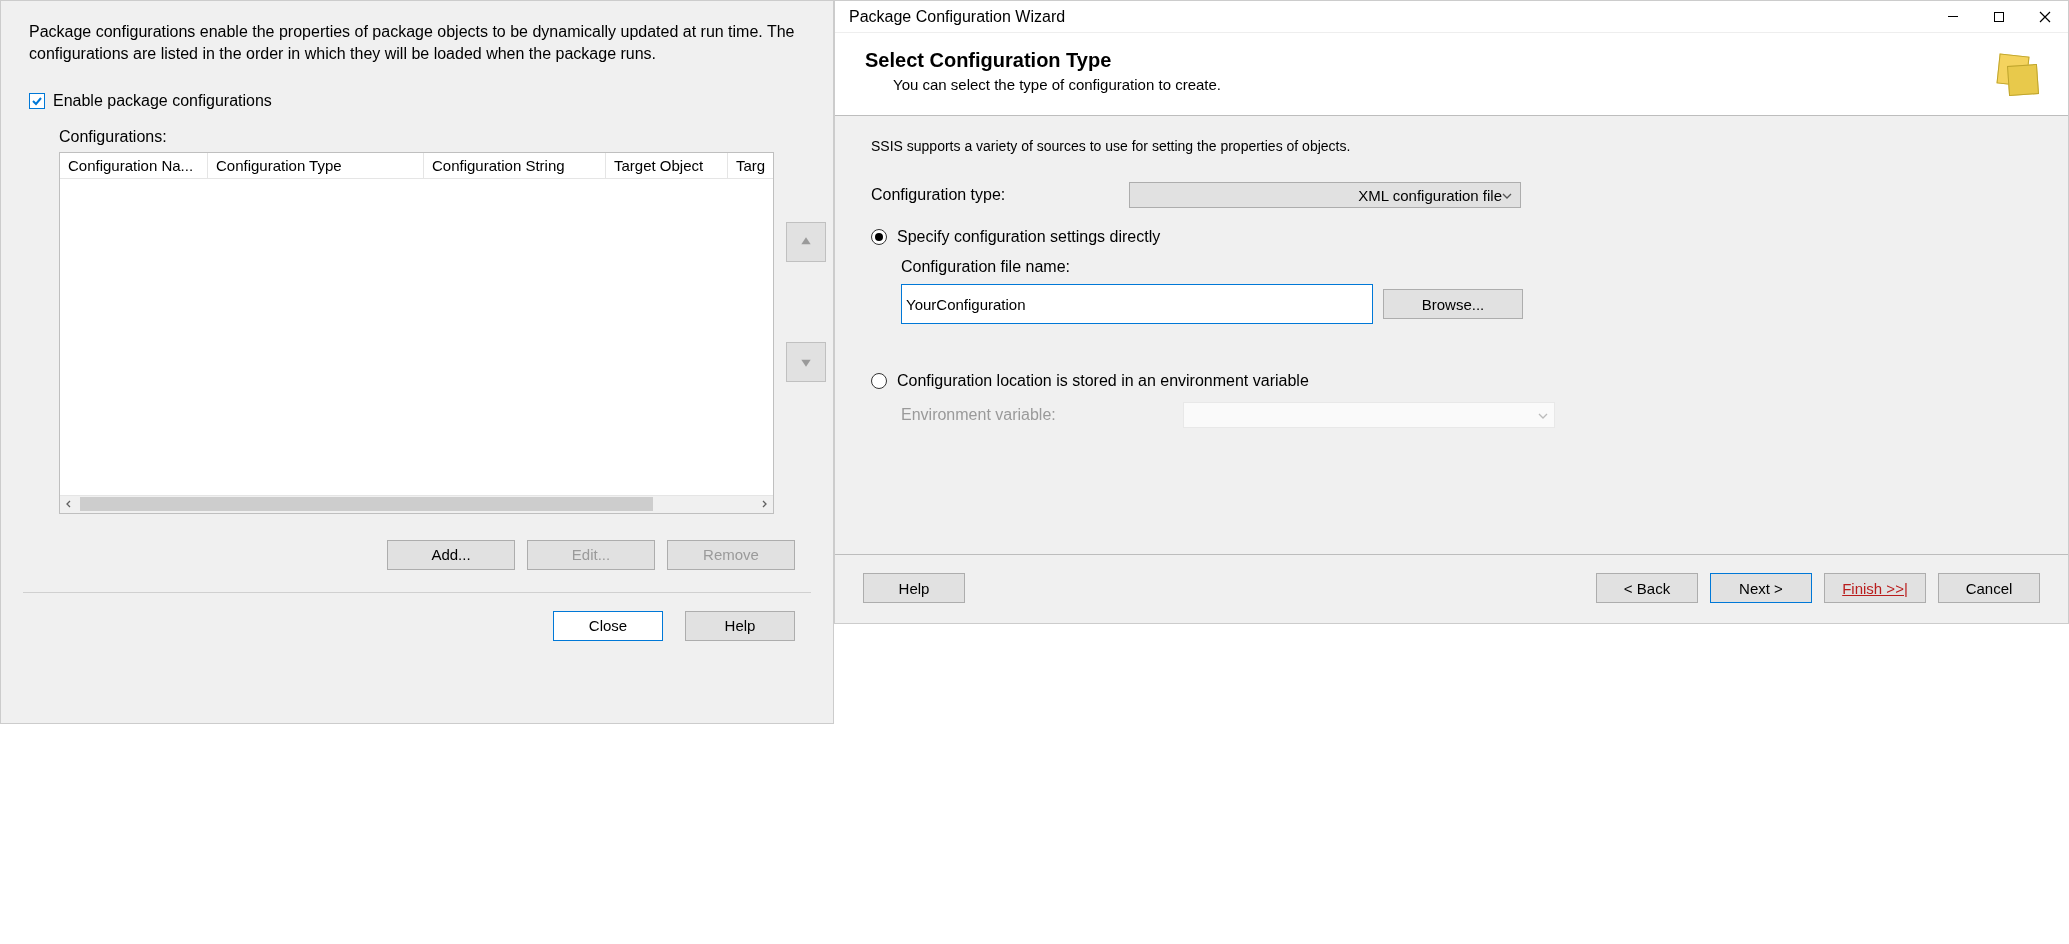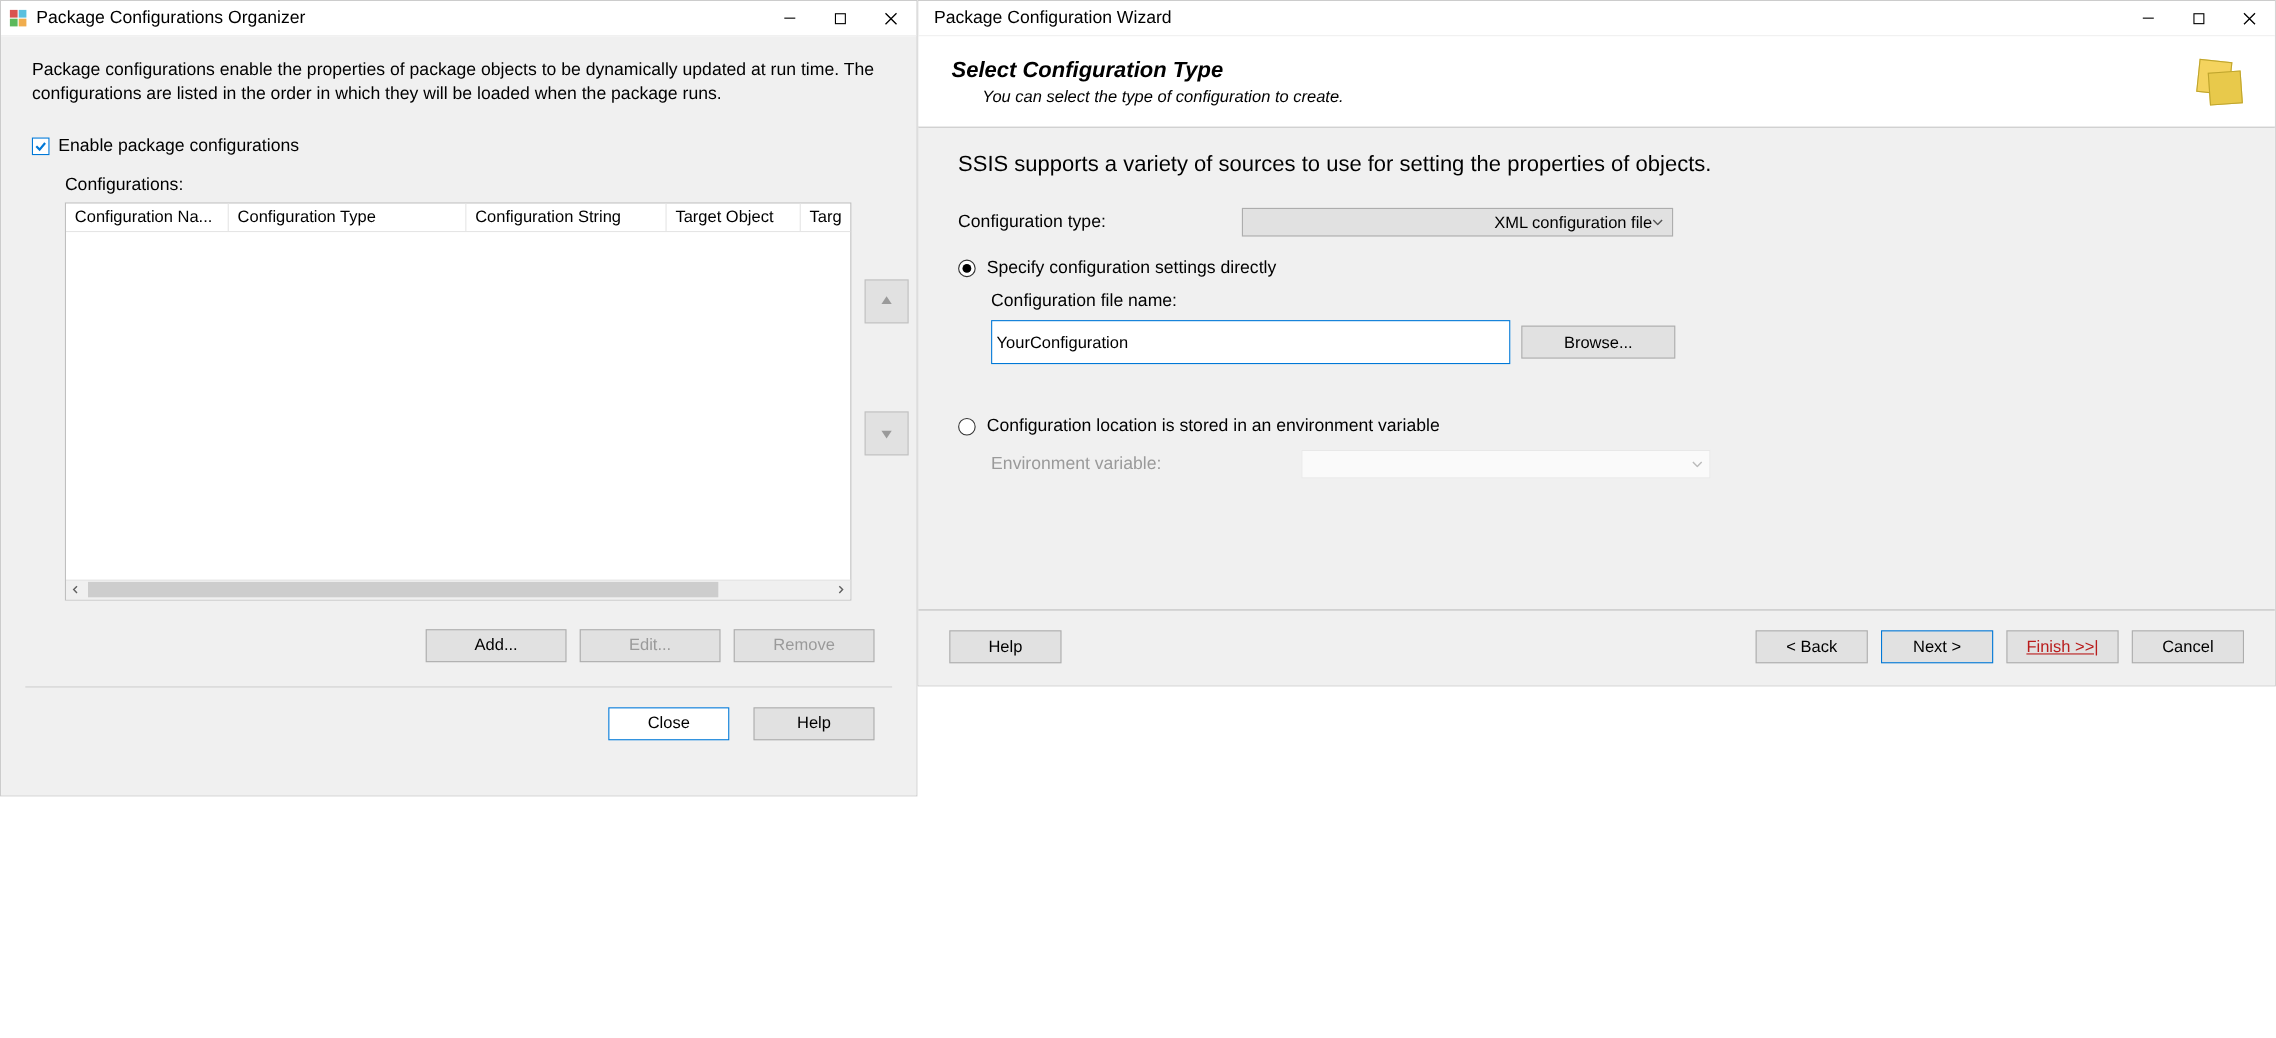--- a/index.html
+++ b/index.html
@@ -147,40 +147,39 @@
   .footer-row {
     display:flex; justify-content:flex-end; gap:22px;
     padding-right:10px;
   }
 
   
   .wiz-body { flex:1; display:flex; flex-direction:column; background:#f0f0f0; }
   .wiz-header {
     background:#ffffff;
     padding: 16px 28px 18px 30px;
-    display:flex; align-items:flex-end;
+    display:flex; align-items:flex-start;
     position:relative;
-    font-style:italic;
   }
   .wiz-header .texts { flex:1; }
   .wiz-header h2 { margin:0; font-size:20px; font-weight:700; }
   .wiz-header .sub { font-size:15px; margin-top:4px; margin-left:28px; }
   .wiz-icon {
     width:48px; height:48px;
     position:relative;
   }
   .wiz-icon .box1 { position:absolute; left:6px; top:6px; width:30px; height:30px; background:#f4d35e; border:1px solid #bfa52e; transform:rotate(6deg); }
   .wiz-icon .box2 { position:absolute; left:16px; top:16px; width:30px; height:30px; background:#e8c94b; border:1px solid #bfa52e; transform:rotate(-4deg); }
 
   .wiz-hr { height:1px; background:#bdbdbd; }
   .wiz-content {
     flex:1;
     padding: 22px 36px 10px 36px;
   }
-  .wiz-support { font-size:20px; margin-bottom:28px; }
+  .wiz-support { font-size:14px; margin-bottom:28px; }
   .field-row {
     display:flex; align-items:center; gap:12px; margin-bottom:20px;
   }
   .field-label { font-size:16px; width:246px; }
   .select {
     flex:1; max-width:392px; height:26px; background:#e1e1e1; border:1px solid #adadad;
     display:flex; align-items:center; padding:0 8px; justify-content:flex-end;
     font-size:15px;
   }
   .select .chev { color:#555; font-size:11px; }
@@ -227,41 +226,20 @@
   .w-btn.primary { border:1.5px solid #0078d7; }
   .w-btn.disabled { color:#b91c1c;text-decoration:underline; }
 
 </style>
 </head>
 <body>
 
 <div class="container">
 
   <div class="window window-left">
-    <div class="titlebar">
-      <div class="app-icon">
-        <div class="p1"></div>
-          <div class="p2"></div>
-          <div class="p3"></div>
-          <div class="p4"></div>
-      </div>
-      <div class="title">Package Configurations Organizer</div>
-      <div class="spacer"></div>
-      <div class="ctrl min">
-          <div class="line"></div>
-        </div>
-      <div class="ctrl max">
-          <div class="sq"></div>
-        </div>
-      <div class="ctrl close">
-        <svg viewBox="0 0 12 12">
-            <path d="M1 1 L11 11 M11 1 L1 11" stroke="#000" stroke-width="1.2"></path>
-          </svg>
-      </div>
-    </div>
 
     <div class="org-body">
       <div class="desc">Package configurations enable the properties of package objects to be dynamically updated at run time. The configurations are listed in the order in which they will be loaded when the package runs.</div>
 
       <div class="chk-row">
         <div class="chk">
           <svg viewBox="0 0 12 12">
               <path d="M2 6 L5 9 L10 3" fill="none" stroke="#0078d7" stroke-width="2"></path>
             </svg>
         </div>

